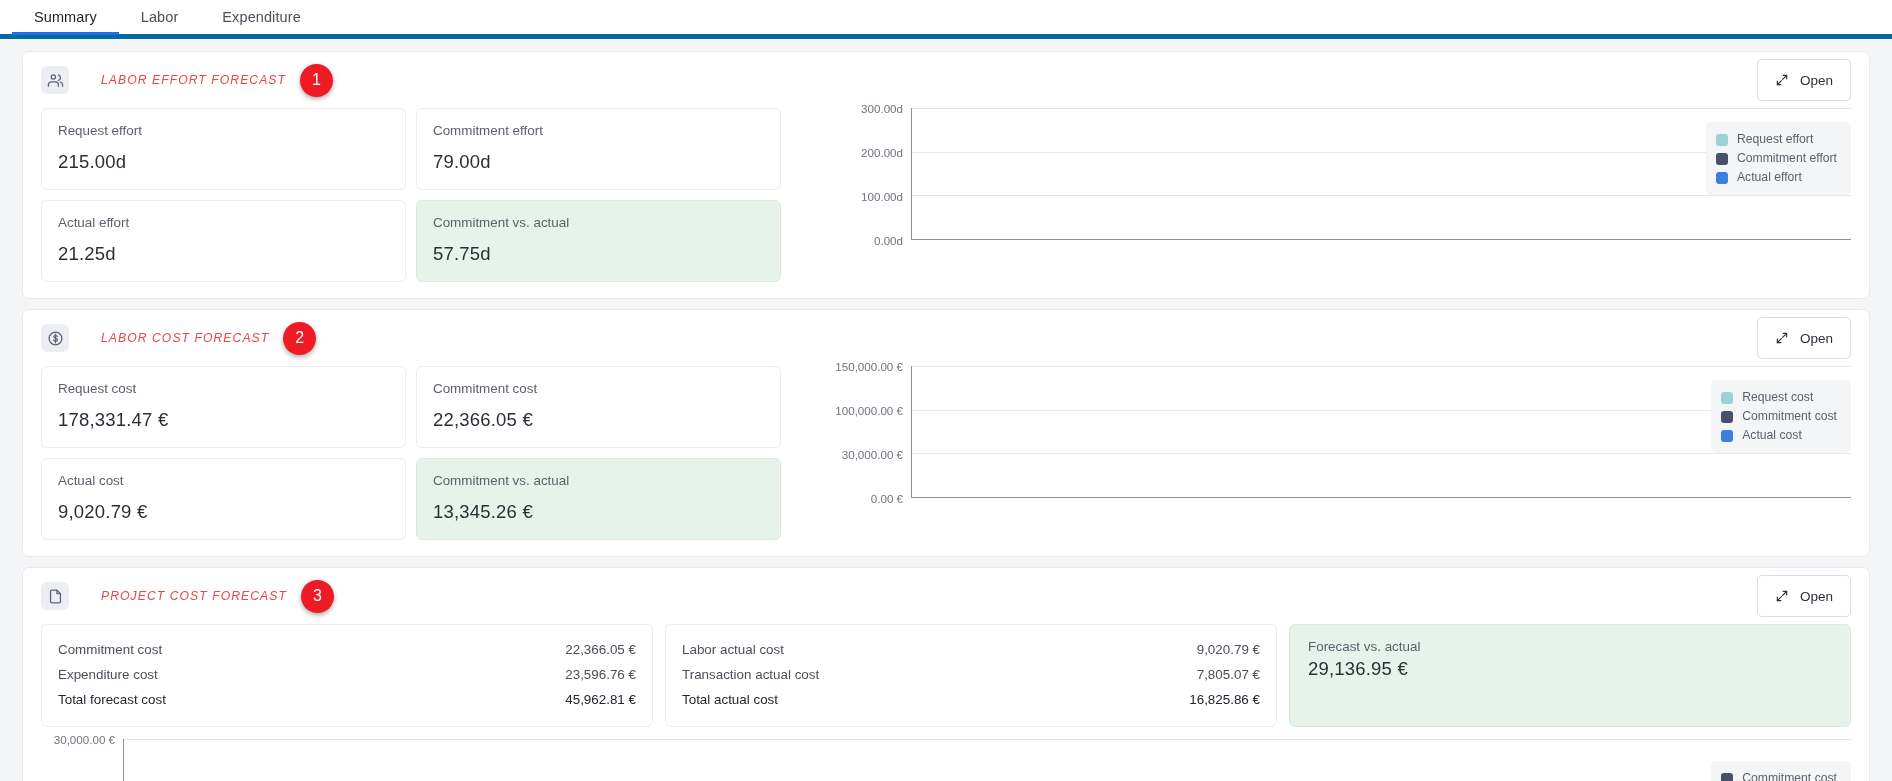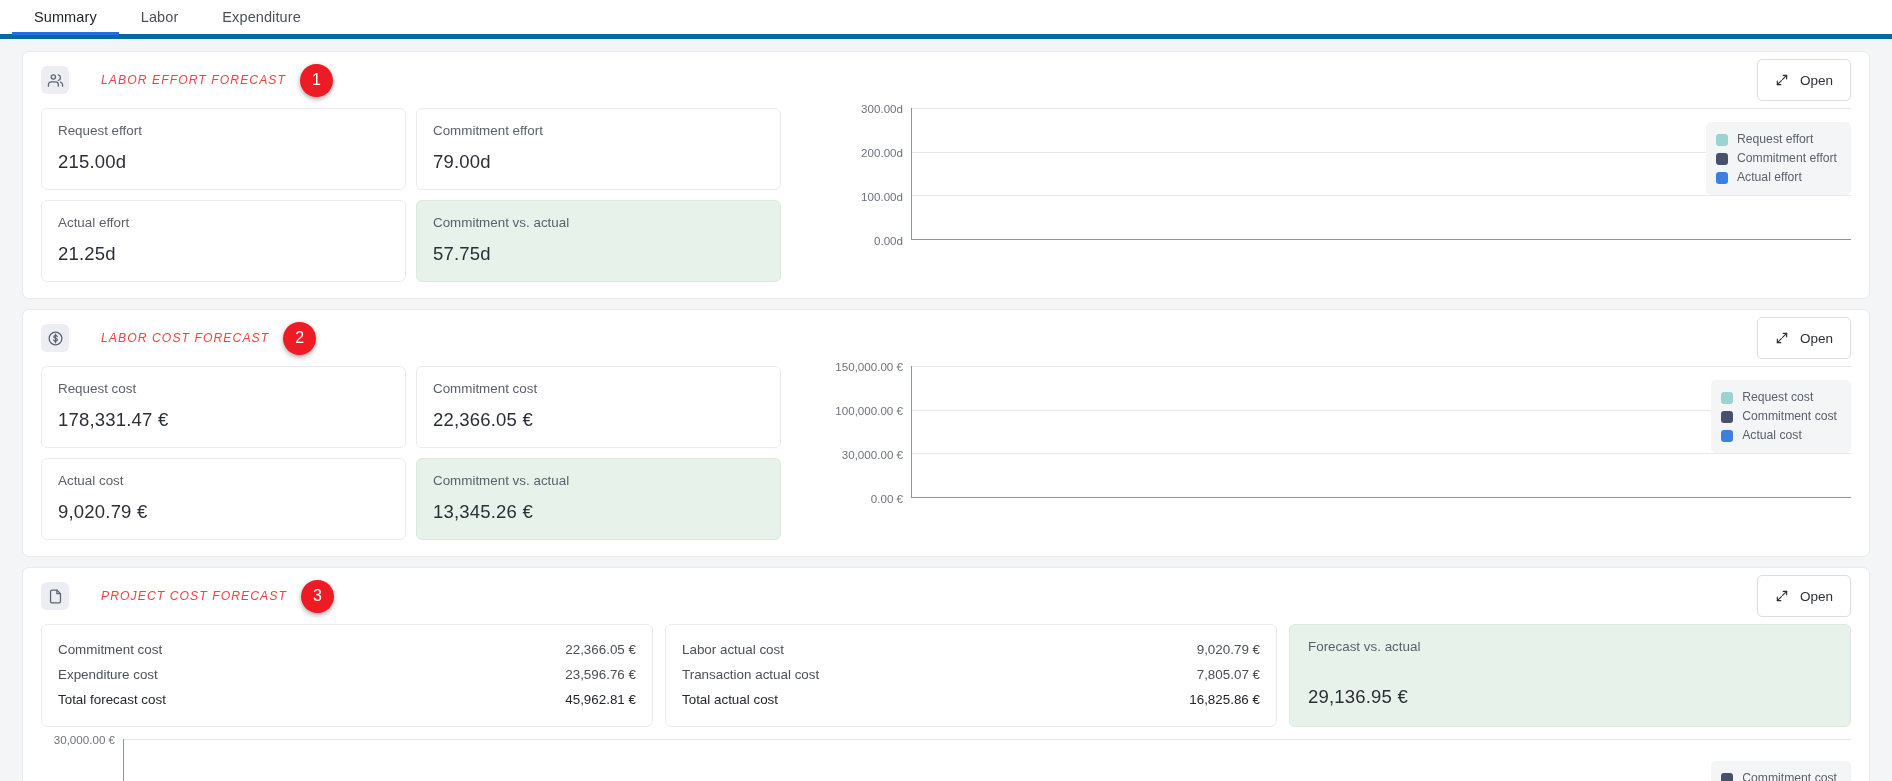--- a/index.html
+++ b/index.html
@@ -203,21 +203,21 @@
     line-height: 25px;
   }
   .cost-row.total { color: #22262e; }
   .cost-green {
     flex: 1;
     background: #e7f3ea;
     border: 1px solid #dbeade;
     border-radius: 6px;
     padding: 14px 18px;
   }
-  .cost-green .kpi-value { margin-top: 32px; }
+  .cost-green .kpi-value { margin-top: 4px; }
 
   .bottom-chart {
     position: relative;
     height: 96px;
     padding: 0 18px;
     display: flex;
   }
 </style>
 </head>
 <body>

